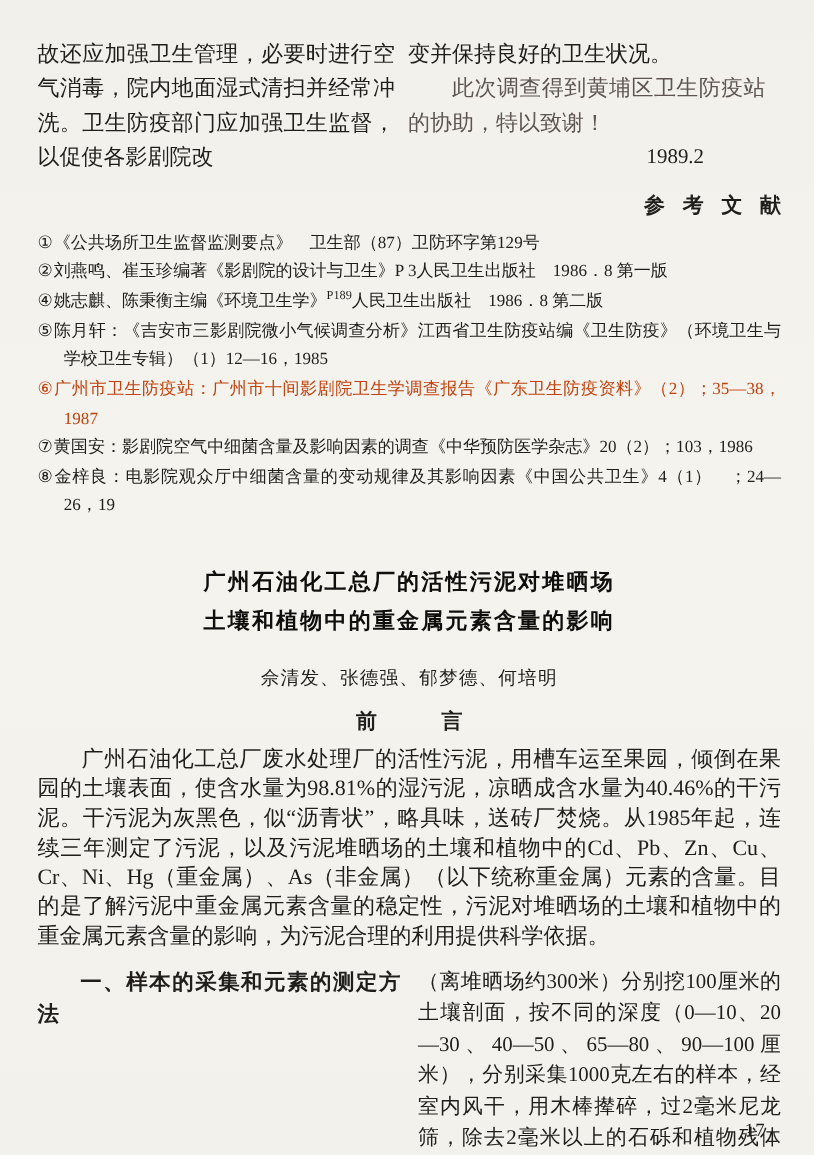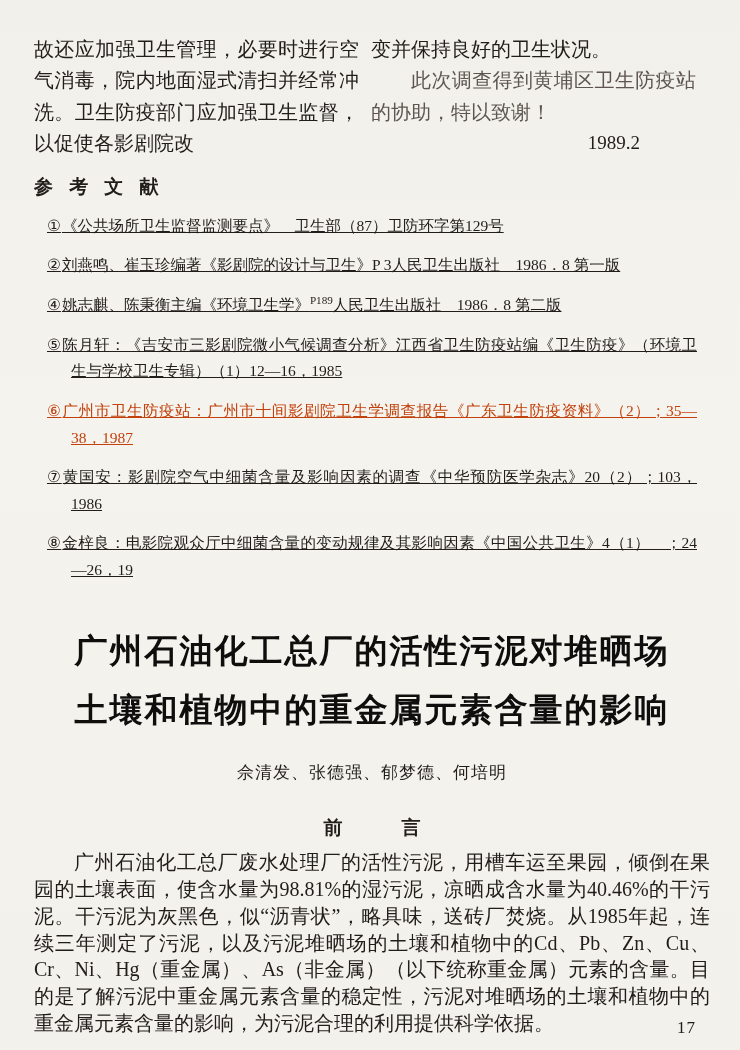--- a/index.html
+++ b/index.html
@@ -15,36 +15,36 @@
   .page { padding: 34px 30px 0 34px; width: 676px; }
 
   
   .top-cols { display: flex; gap: 12px; }
   .top-col { width: 325px; font-size: 20px; line-height: 1.57; text-align: justify; }
   .top-col p { margin: 0; }
   .ack { text-indent: 2em; color: #5e5550; }
   .date-line { text-align: right; padding-right: 56px; margin-top: 2px; font-size: 19px; }
 
   
-  .ref-heading { text-align: left; margin-top: 14px; margin-bottom: 8px;
+  .ref-heading { text-align: right; margin-top: 14px; margin-bottom: 8px;
     font-family: "Liberation Sans", "DejaVu Sans", sans-serif;
     font-weight: bold; font-size: 19px; }
   .spread-sm { letter-spacing: 0.85em; margin-right: -0.85em; }
   .ref-list { font-size: 15.5px; line-height: 1.72; }
-  .ref-item { margin: 13px; padding-left: 1.55em; text-indent: -1.55em; text-align: justify; text-decoration: underline; }
+  .ref-item { margin: 0; padding-left: 1.55em; text-indent: -1.55em; text-align: justify; }
   .ref-item .marker { margin-right: 1px; }
   .ref-item sup { font-size: 0.72em; vertical-align: super; line-height: 0; }
   .faded { color: #c2410c; }
 
   
   .article-title { text-align: center; margin-top: 38px;
     font-family: "Liberation Sans", "DejaVu Sans", sans-serif;
-    font-weight: bold; font-size: 33px; line-height: 1.78; letter-spacing: 2px; color: #0f0e0d; }
+    font-weight: bold; font-size: 20px; line-height: 1.78; letter-spacing: 2px; color: #0f0e0d; }
   .authors { text-align: center; margin-top: 22px; font-size: 17px; letter-spacing: 1px; }
-  .preface-heading { text-align: center; margin-top: 31px;
+  .preface-heading { text-align: center; margin-top: 15px;
     font-family: "Liberation Sans", "DejaVu Sans", sans-serif;
     font-weight: bold; font-size: 19px; }
   .spread-lg { letter-spacing: 3.1em; margin-right: -3.1em; }
 
   
   .preface { margin-top: 8px; font-size: 20px; line-height: 1.34; text-align: justify; }
   .preface p { margin: 0; text-indent: 2em; }
 
   
   .body-cols { display: flex; gap: 16px; margin-top: 14px; }

